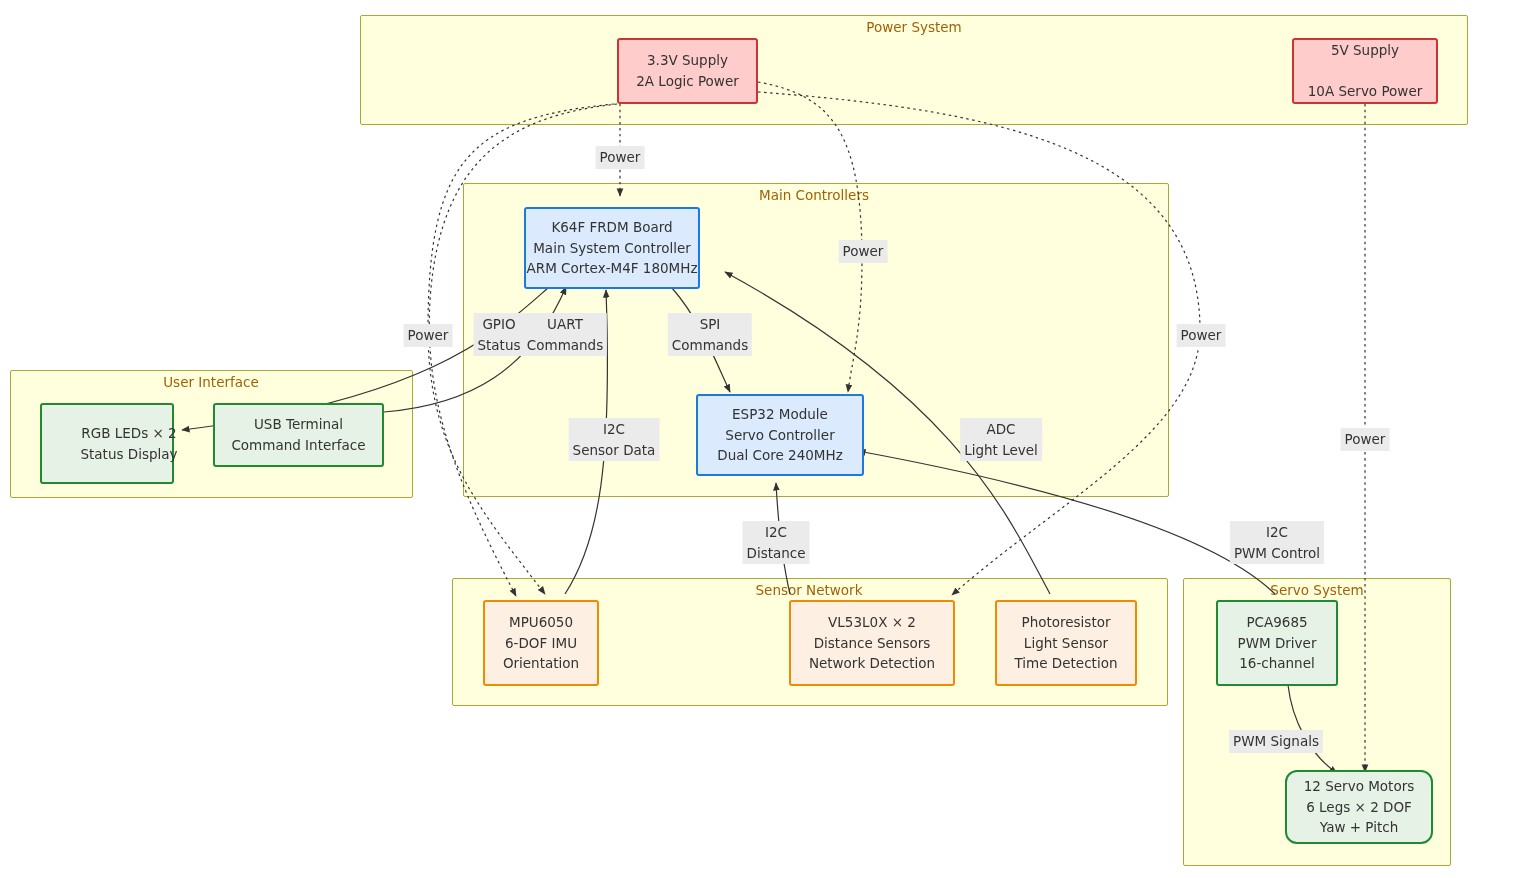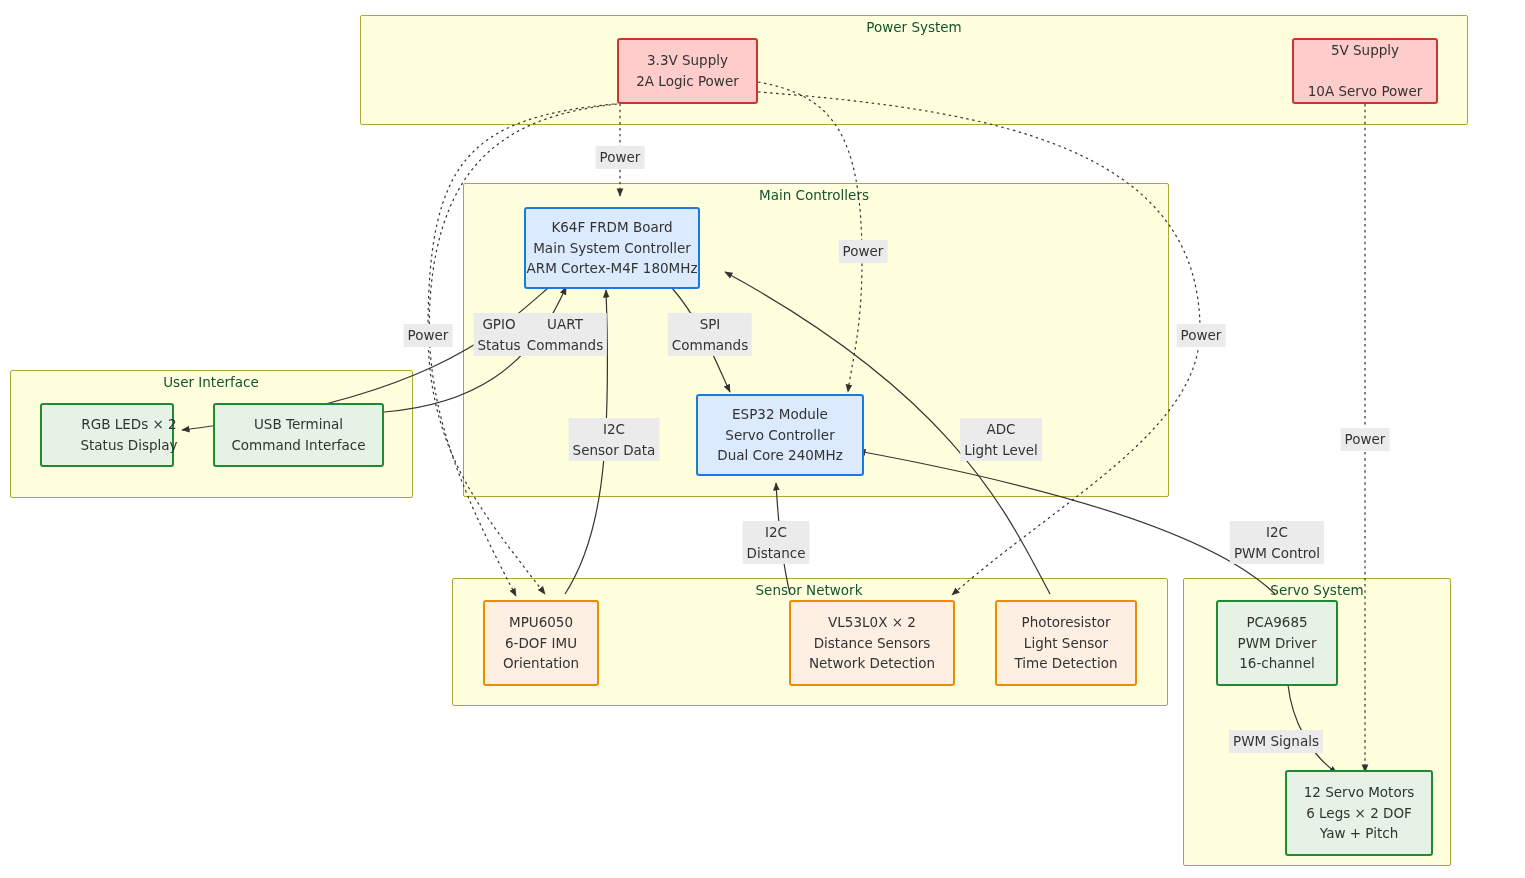--- a/index.html
+++ b/index.html
@@ -1,21 +1,21 @@
 <!DOCTYPE html>
 <html><head>
 <meta charset="utf-8">
 <style>
   html,body{margin:0;padding:0;background:#ffffff;}
   body{font-family:"DejaVu Sans","Liberation Sans",sans-serif;}
   #stage{position:relative;width:1525px;height:878px;overflow:hidden;background:#fff;}
   svg#wires{position:absolute;left:0;top:0;width:1525px;height:878px;pointer-events:none;}
 
   .cluster{position:absolute;background:#ffffde;border:1px solid #aaaa33;border-radius:2px;box-sizing:border-box;}
-  .cluster-title{position:absolute;font-size:13.5px;color:#14532d;white-space:nowrap;transform:translateX(-50%);}
+  .cluster-title{position:absolute;font-size:13.5px;color:#a16207;white-space:nowrap;transform:translateX(-50%);}
 
   .node{position:absolute;box-sizing:border-box;border-width:2px;border-style:solid;border-radius:3px;
         display:flex;flex-direction:column;align-items:center;justify-content:center;
         font-size:13.5px;line-height:1.52;color:#333333;text-align:center;}
   .node span{display:block;white-space:nowrap;}
 
   .n-power{background:#ffcccc;border-color:#cc3333;}
   .n-ctrl {background:#dbeafc;border-color:#1a7ae0;}
   .n-sensor{background:#fdf0e3;border-color:#ed8c00;}
   .n-green{background:#e6f2e6;border-color:#1f8a32;}
@@ -97,21 +97,21 @@
     <span>Main System Controller</span>
     <span>ARM Cortex-M4F 180MHz</span>
   </div>
 
   <div class="node n-ctrl" style="left:696px;top:394px;width:168px;height:82px;">
     <span>ESP32 Module</span>
     <span>Servo Controller</span>
     <span>Dual Core 240MHz</span>
   </div>
 
-  <div class="node n-green" style="left:40px;top:403px;width:134px;height:64px;padding-left:44px;">
+  <div class="node n-green" style="left:40px;top:403px;width:134px;height:81px;padding-left:44px;">
     <span>RGB LEDs × 2</span>
     <span>Status Display</span>
   </div>
 
   <div class="node n-green" style="left:213px;top:403px;width:171px;height:64px;">
     <span>USB Terminal</span>
     <span>Command Interface</span>
   </div>
 
   <div class="node n-sensor" style="left:483px;top:600px;width:116px;height:86px;">
@@ -131,21 +131,21 @@
     <span>Light Sensor</span>
     <span>Time Detection</span>
   </div>
 
   <div class="node n-green" style="left:1216px;top:600px;width:122px;height:86px;">
     <span>PCA9685</span>
     <span>PWM Driver</span>
     <span>16-channel</span>
   </div>
 
-  <div class="node n-green" style="left:1285px;top:770px;width:148px;height:86px;">
+  <div class="node n-green" style="left:1285px;top:770px;width:148px;height:74px;border-radius:12px;">
     <span>12 Servo Motors</span>
     <span>6 Legs × 2 DOF</span>
     <span>Yaw + Pitch</span>
   </div>
 
   <div class="elabel" style="left:620px;top:146px;">
     <span>Power</span>
   </div>
 
   <div class="elabel" style="left:428px;top:324px;">

